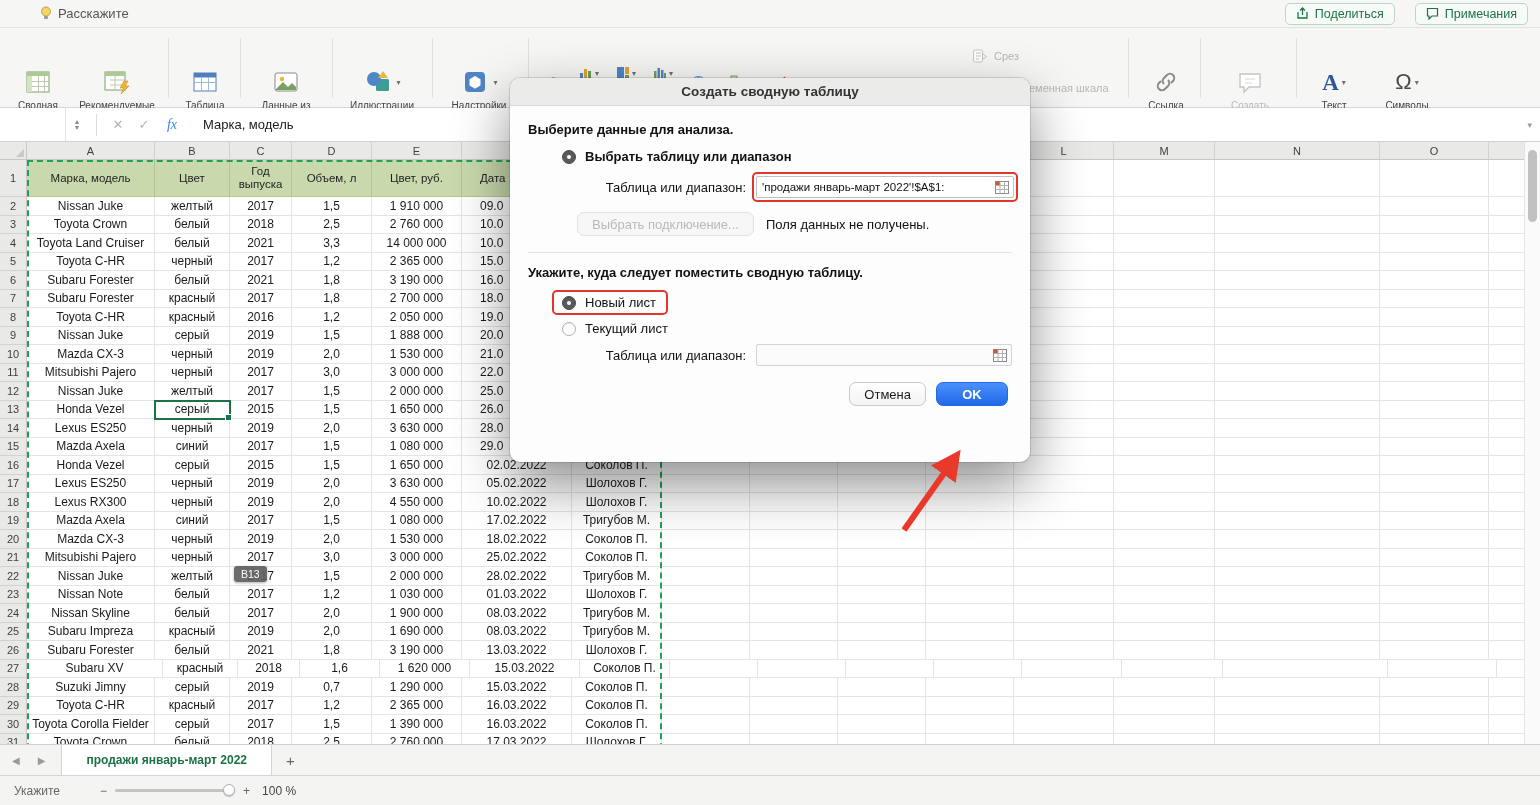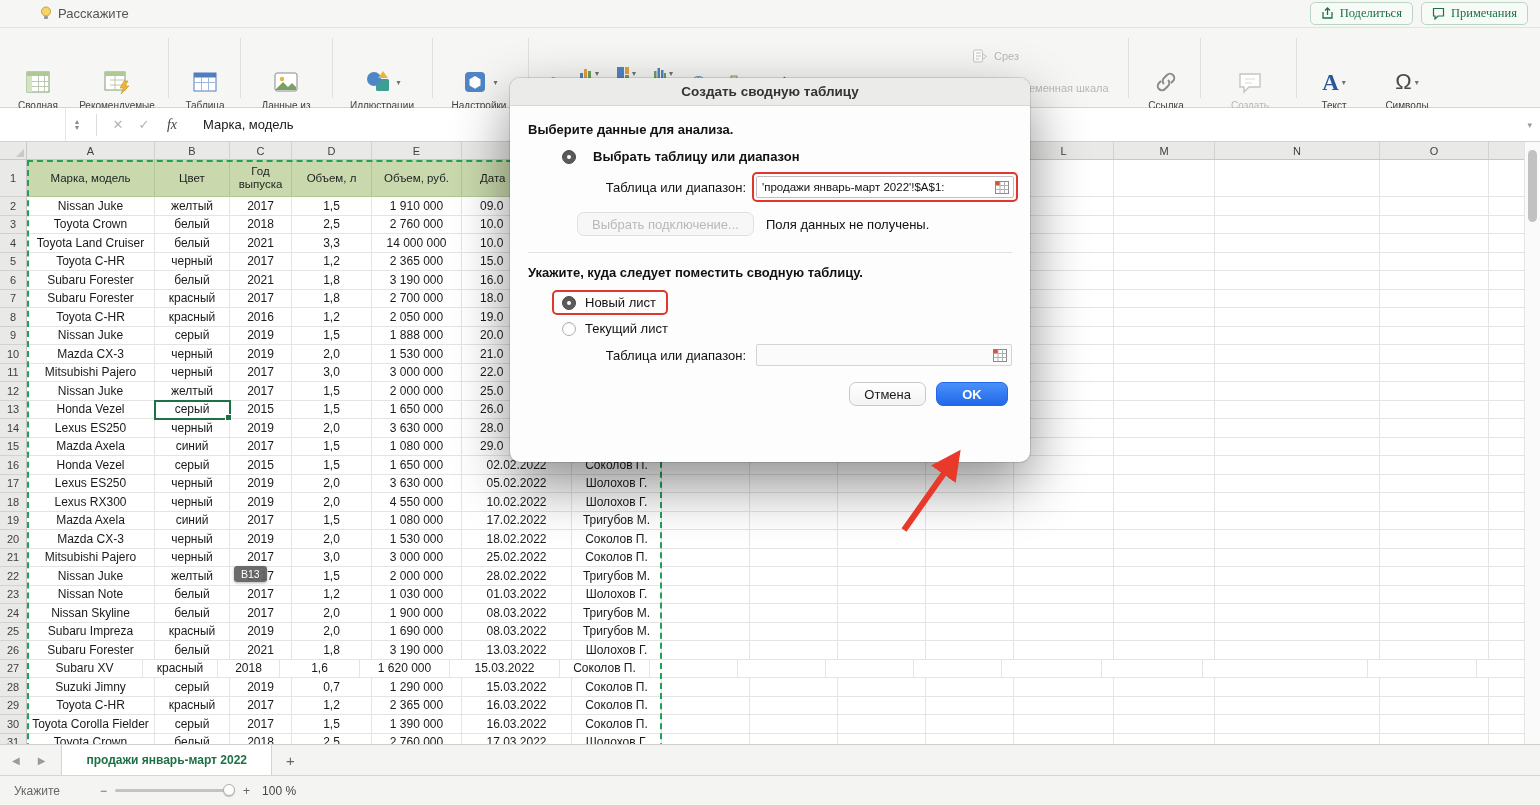--- a/index.html
+++ b/index.html
@@ -8,21 +8,21 @@
   .app { position:relative; width:1540px; height:805px; background:#fff; overflow:hidden; }
 
   
   .menubar { position:absolute; left:0; top:0; width:1540px; height:28px; background:#f6f6f4;
              border-bottom:1px solid #e3e3e1; display:flex; align-items:center; padding:0 12px 0 14px; }
   .mtabs { display:flex; align-items:center; gap:26px; height:100%; }
   .mtab { font-size:13px; color:#262626; height:100%; display:flex; align-items:center; cursor:default;
           border-bottom:3px solid transparent; padding-top:3px; }
   .mtab.active { font-weight:bold; border-bottom:3px solid #217346; }
   .tellme { display:flex; align-items:center; gap:6px; margin-left:26px; font-size:13px; color:#555; }
-  .mb-right { margin-left:auto; display:flex; gap:8px;font-family:Liberation Serif, serif; }
+  .mb-right { margin-left:auto; display:flex; gap:20px; }
   .pill { display:flex; align-items:center; gap:6px; border:1px solid #bcd6c4; background:#f7fbf8;
           color:#1e7145; border-radius:5px; padding:3px 10px; font-size:12.5px; }
 
   
   .ribbon { position:absolute; left:0; top:28px; width:1540px; height:80px; background:#f6f6f4;
             border-bottom:1px solid #d6d6d4; }
   .rsep { position:absolute; top:10px; width:1px; height:60px; background:#e0e0de; }
   .rbtn { position:absolute; top:38px; display:flex; flex-direction:column; align-items:center; }
   .rbtn .icw { height:32px; display:flex; align-items:center; gap:3px; }
   .rbtn .lbl { font-size:10px; color:#444; text-align:center; line-height:1.15; margin-top:2px; }
@@ -37,21 +37,21 @@
   .mini-col { display:flex; flex-direction:column; gap:5px; }
   .mini.pad { margin-top:9px; }
 
   
   .fbar { position:absolute; left:0; top:108px; width:1540px; height:34px; background:#fff;
           border-bottom:1px solid #d2d2d0; display:flex; align-items:center; }
   .namebox { width:66px; height:100%; border-right:1px solid #e4e4e2; }
   .steppers { width:22px; display:flex; flex-direction:column; align-items:center; line-height:0.8; color:#8a8a8a; font-size:7px; }
   .fdiv { width:1px; height:22px; background:#dcdcda; margin:0 8px; }
   .fbtn { width:26px; text-align:center; font-size:13px; color:#b3b3b3; }
-  .fx { font-family:"Liberation Serif", serif; font-style:italic; font-size:14px; color:#404040; width:30px; text-align:center; }
+  .fx { font-family:"Liberation Serif", serif; font-style:italic; font-size:14px; color:#3b82f6; width:30px; text-align:center; }
   .fvalue { font-size:13px; color:#1a1a1a; margin-left:16px; }
   .fexpand { margin-left:auto; margin-right:8px; color:#9a9a98; font-size:9px; }
 
   
   .grid { position:absolute; left:0; top:142px; width:1524px; height:602px; overflow:hidden; background:#fff; }
   .chrow { display:flex; height:18px; }
   .corner { width:27px; height:18px; background:#e9e9e7; border-right:1px solid #c7c7c5; border-bottom:1px solid #c7c7c5; position:relative; flex:none; }
   .corner:after { content:""; position:absolute; right:2px; bottom:2px; border-left:8px solid transparent; border-bottom:8px solid #c9c9c7; }
   .colh { height:18px; background:#e9e9e7; border-right:1px solid #d2d2d0; border-bottom:1px solid #c7c7c5;
           font-size:11px; color:#3f3f3f; display:flex; align-items:center; justify-content:center; flex:none; }
@@ -104,21 +104,21 @@
   .dlg-titlebar { height:28px; background:#ebebe9; border-bottom:1px solid #d7d7d5; display:flex;
                   align-items:center; justify-content:center; font-size:13.5px; font-weight:bold; color:#333; }
   .dlg-body { padding:16px 18px 0 18px; font-size:13px; color:#111; }
   .sec-title { font-weight:bold; margin-bottom:4px; }
   .radio-row { display:flex; align-items:center; gap:9px; padding-left:34px; margin-top:12px; }
   .radio { width:14px; height:14px; border-radius:50%; background:#fff; border:1px solid #b0b0b0; flex:none;
            position:relative; box-shadow:inset 0 1px 1px rgba(0,0,0,.08); }
   .radio.checked { background:#5a5a5a; border-color:#4c4c4c; }
   .radio.checked:after { content:""; position:absolute; left:4px; top:4px; width:4px; height:4px;
                          border-radius:50%; background:#fff; }
-  .radio-label.bold { font-weight:bold;margin-left:8px; }
+  .radio-label.bold { font-weight:bold; }
   .field-row { display:flex; align-items:center; margin-top:8px; padding-left:2px; }
   .f-label { width:222px; text-align:right; padding-right:6px; flex:none; }
   .red-highlight { border:2px solid #e0372c; border-radius:5px; padding:2px; display:inline-flex; }
   .field { width:258px; height:22px; background:#fff; border:1px solid #c0c0c0; border-radius:2px;
            display:flex; align-items:center; overflow:hidden; }
   .field-text { font-size:11.5px; padding-left:5px; white-space:nowrap; flex:1; overflow:hidden; }
   .field2 { background:#fbfbfb; border-color:#d4d4d4; margin-left:4px; }
   .picker-icon { flex:none; width:18px; height:18px; margin-right:2px; display:flex; align-items:center; justify-content:center; }
   .conn-row { display:flex; align-items:center; gap:12px; margin-top:10px; padding-left:49px; }
   .btn { height:24px; padding:0 14px; border:1px solid #c9c9c9; border-radius:7px; font-size:13px;
@@ -412,21 +412,21 @@
           <div class="colh" style="width: 60px;"></div>
         </div>
     </div>
     <div>
         <div class="grow">
           <div class="rowh" style="height: 37px;">1</div>
           <div class="gcell ghead" style="width: 128px; height: 37px;">Марка, модель</div>
           <div class="gcell ghead" style="width: 75px; height: 37px;">Цвет</div>
           <div class="gcell ghead" style="width: 62px; height: 37px;">Год выпуска</div>
           <div class="gcell ghead" style="width: 80px; height: 37px;">Объем, л</div>
-          <div class="gcell ghead" style="width: 90px; height: 37px;">Объем, руб.</div>
+          <div class="gcell ghead" style="width: 90px; height: 37px;">Цвет, руб.</div>
           <div class="gcell ghead frag" style="width: 110px; height: 37px;">Дата</div>
           <div class="gcell ghead" style="width: 90px; height: 37px;"></div>
           <div class="gcell" style="width: 88px; height: 37px;"></div>
           <div class="gcell" style="width: 88px; height: 37px;"></div>
           <div class="gcell" style="width: 88px; height: 37px;"></div>
           <div class="gcell" style="width: 88px; height: 37px;"></div>
           <div class="gcell" style="width: 100px; height: 37px;"></div>
           <div class="gcell" style="width: 101px; height: 37px;"></div>
           <div class="gcell" style="width: 165px; height: 37px;"></div>
           <div class="gcell" style="width: 109px; height: 37px;"></div>
@@ -902,21 +902,21 @@
           <div class="gcell" style="width: 88px; height: 18.5px;"></div>
           <div class="gcell" style="width: 88px; height: 18.5px;"></div>
           <div class="gcell" style="width: 100px; height: 18.5px;"></div>
           <div class="gcell" style="width: 101px; height: 18.5px;"></div>
           <div class="gcell" style="width: 165px; height: 18.5px;"></div>
           <div class="gcell" style="width: 109px; height: 18.5px;"></div>
           <div class="gcell" style="width: 60px; height: 18.5px;"></div>
         </div>
         <div class="grow">
           <div class="rowh" style="height: 18.5px;">27</div>
-          <div class="gcell" style="width: 116px; height: 18.5px;">Subaru XV</div>
+          <div class="gcell" style="width: 136px; height: 18.5px;">Subaru XV</div>
           <div class="gcell" style="width: 75px; height: 18.5px;">красный</div>
           <div class="gcell" style="width: 62px; height: 18.5px;">2018</div>
           <div class="gcell" style="width: 80px; height: 18.5px;">1,6</div>
           <div class="gcell" style="width: 90px; height: 18.5px;">1 620 000</div>
           <div class="gcell" style="width: 110px; height: 18.5px;">15.03.2022</div>
           <div class="gcell" style="width: 90px; height: 18.5px;">Соколов П.</div>
           <div class="gcell" style="width: 88px; height: 18.5px;"></div>
           <div class="gcell" style="width: 88px; height: 18.5px;"></div>
           <div class="gcell" style="width: 88px; height: 18.5px;"></div>
           <div class="gcell" style="width: 88px; height: 18.5px;"></div>

